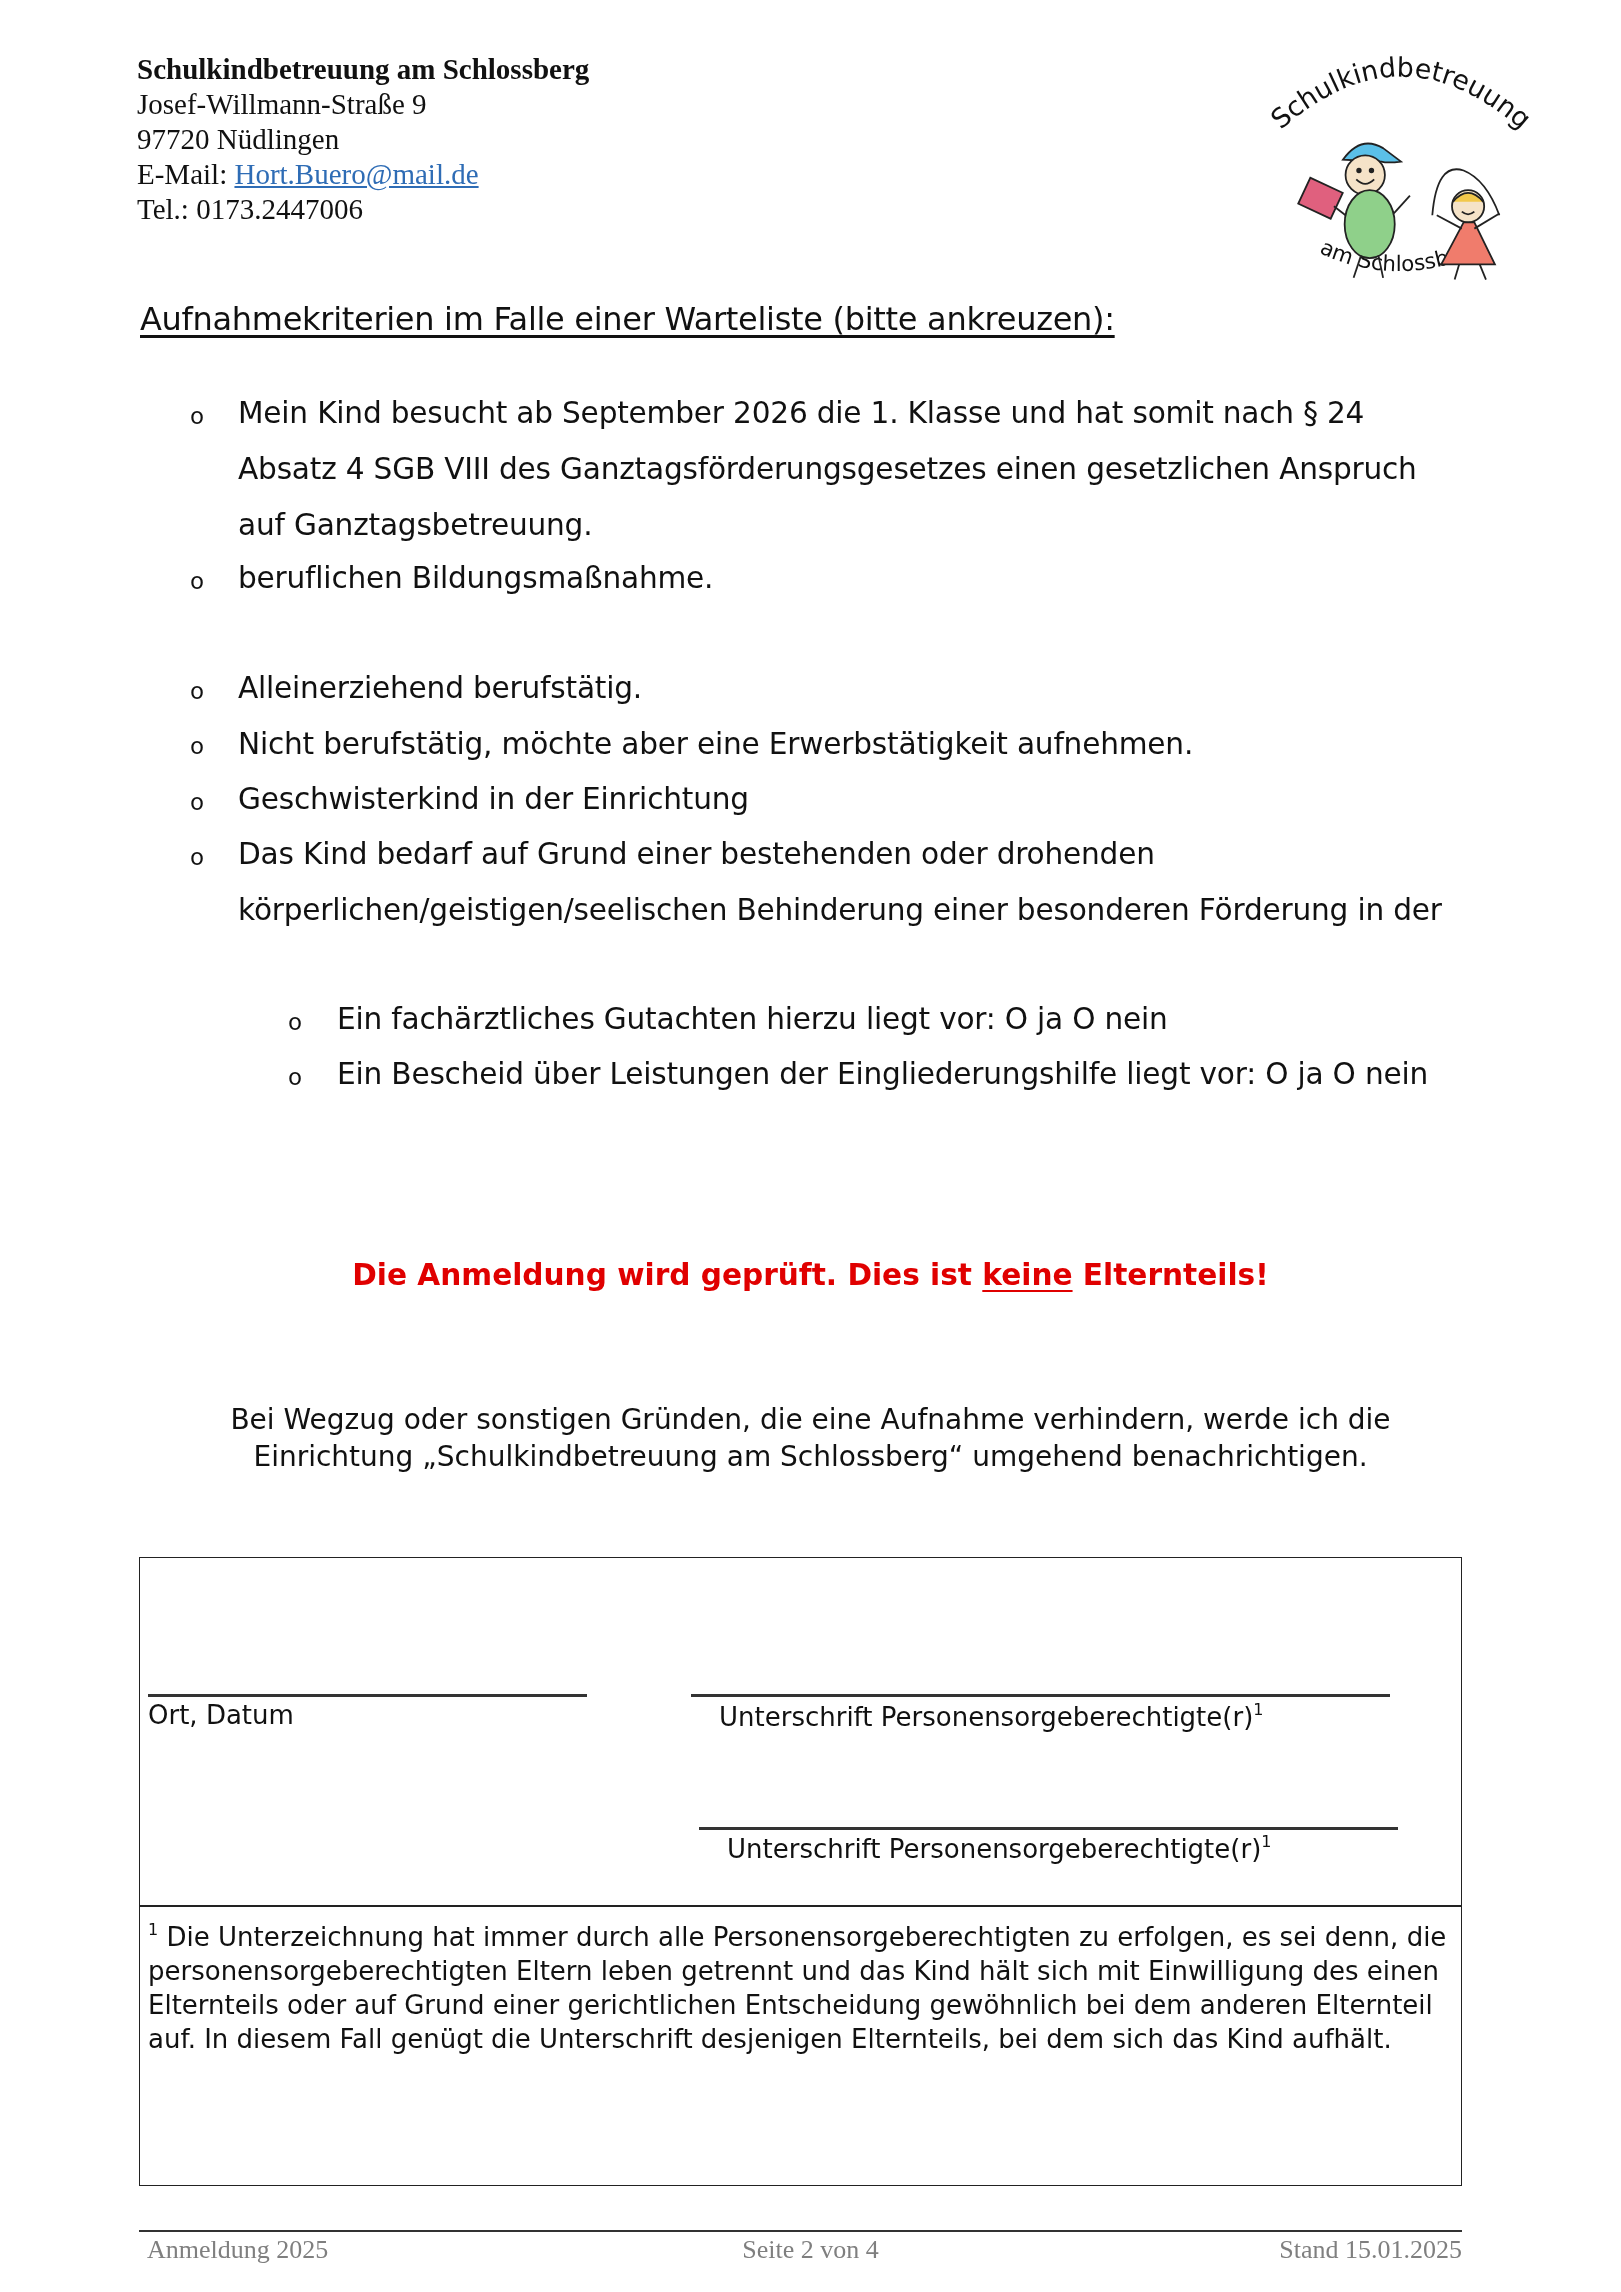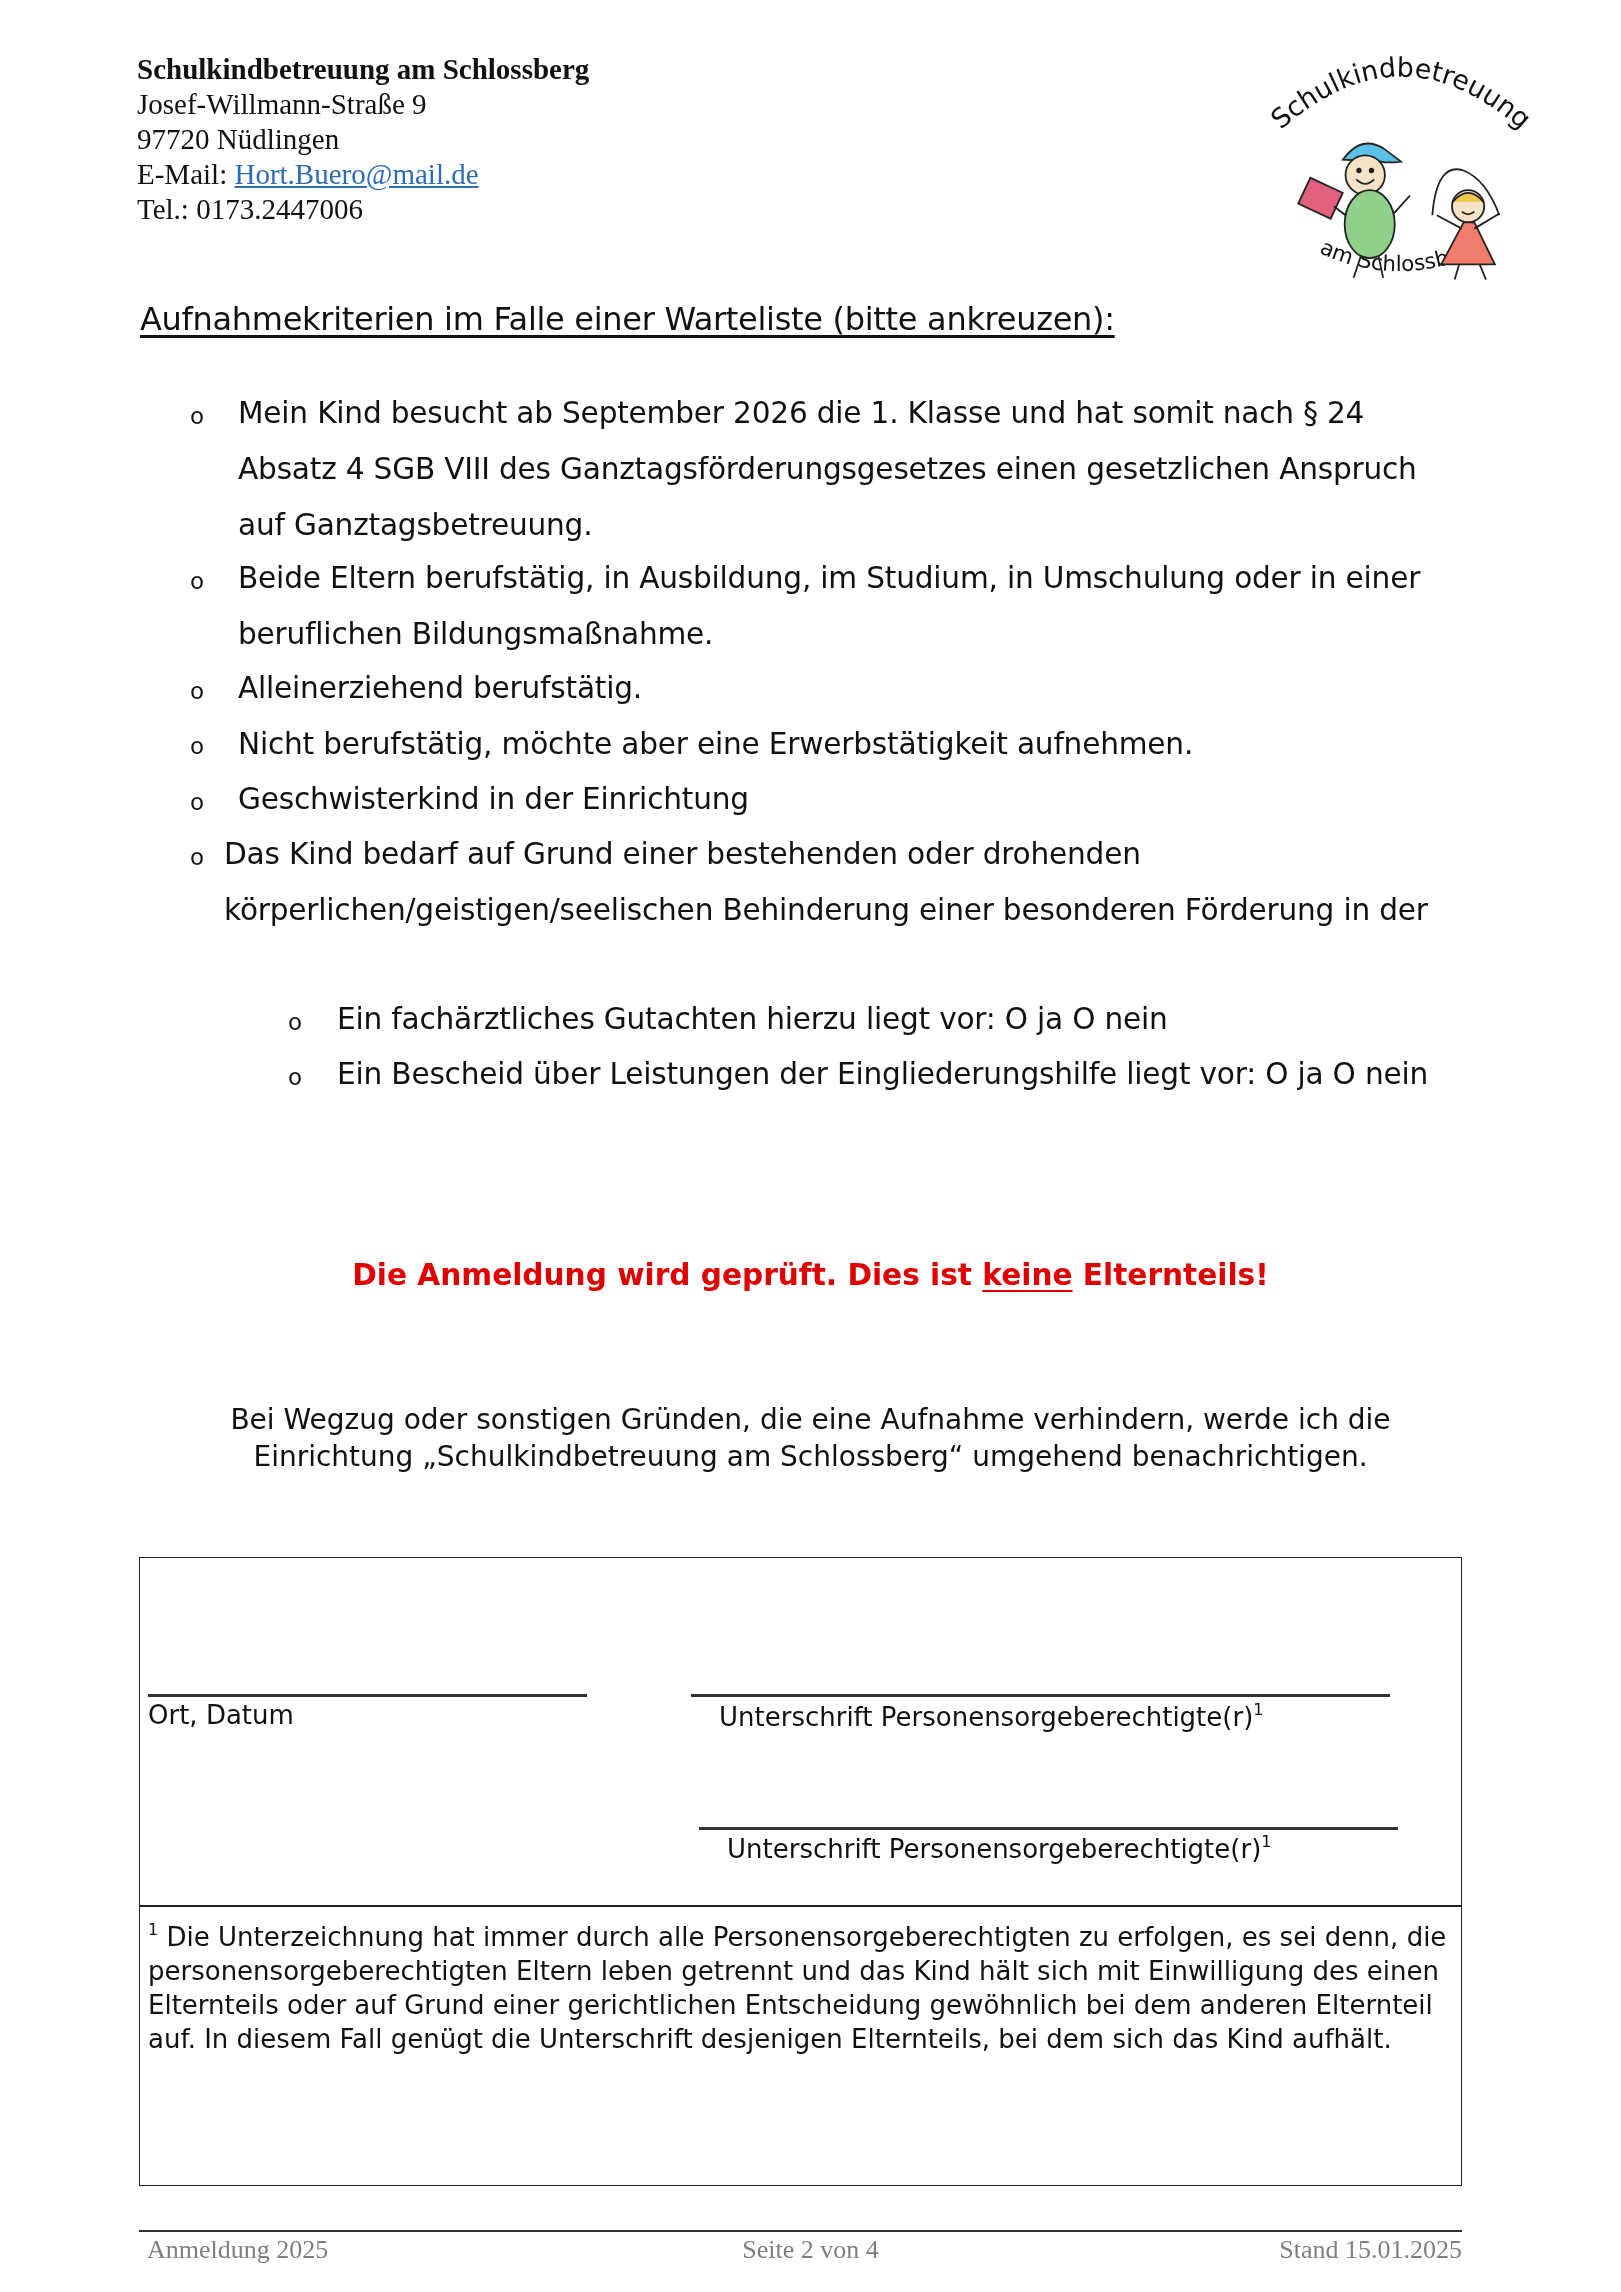--- a/index.html
+++ b/index.html
@@ -98,37 +98,36 @@
 
 <div id="criteria">
     <div class="bullet" style="left: 190px; top: 403px;">o</div>
     <div class="li sans" style="left: 238px; top: 385px;">
       <div class="txt">Mein Kind besucht ab September 2026 die 1. Klasse und hat somit nach § 24</div>
       <div class="txt">Absatz 4 SGB VIII des Ganztagsförderungsgesetzes einen gesetzlichen Anspruch</div>
       <div class="txt">auf Ganztagsbetreuung.</div>
     </div>
     <div class="bullet" style="left: 190px; top: 568px;">o</div>
     <div class="li sans" style="left: 238px; top: 550px;">
-      <div class="txt">Beide Eltern berufstätig, in Ausbildung, im Studium, in Umschulung oder in einer</div>
       <div class="txt">beruflichen Bildungsmaßnahme.</div>
     </div>
     <div class="bullet" style="left: 190px; top: 678px;">o</div>
     <div class="li sans" style="left: 238px; top: 660px;">
       <div class="txt">Alleinerziehend berufstätig.</div>
     </div>
     <div class="bullet" style="left: 190px; top: 733px;">o</div>
     <div class="li sans" style="left: 238px; top: 716px;">
       <div class="txt">Nicht berufstätig, möchte aber eine Erwerbstätigkeit aufnehmen.</div>
     </div>
     <div class="bullet" style="left: 190px; top: 789px;">o</div>
     <div class="li sans" style="left: 238px; top: 771px;">
       <div class="txt">Geschwisterkind in der Einrichtung</div>
     </div>
     <div class="bullet" style="left: 190px; top: 844px;">o</div>
-    <div class="li sans" style="left: 224px; top: 826px;">
+    <div class="li sans" style="left: 238px; top: 826px;">
       <div class="txt">Das Kind bedarf auf Grund einer bestehenden oder drohenden</div>
       <div class="txt">körperlichen/geistigen/seelischen Behinderung einer besonderen Förderung in der</div>
     </div>
     <div class="bullet" style="left: 288px; top: 1009px;">o</div>
     <div class="li sans" style="left: 337px; top: 991px;">
       <div class="txt">Ein fachärztliches Gutachten hierzu liegt vor:  O  ja     O nein</div>
     </div>
     <div class="bullet" style="left: 288px; top: 1064px;">o</div>
     <div class="li sans" style="left: 337px; top: 1046px;">
       <div class="txt">Ein Bescheid über Leistungen der Eingliederungshilfe liegt vor: O ja  O nein</div>

